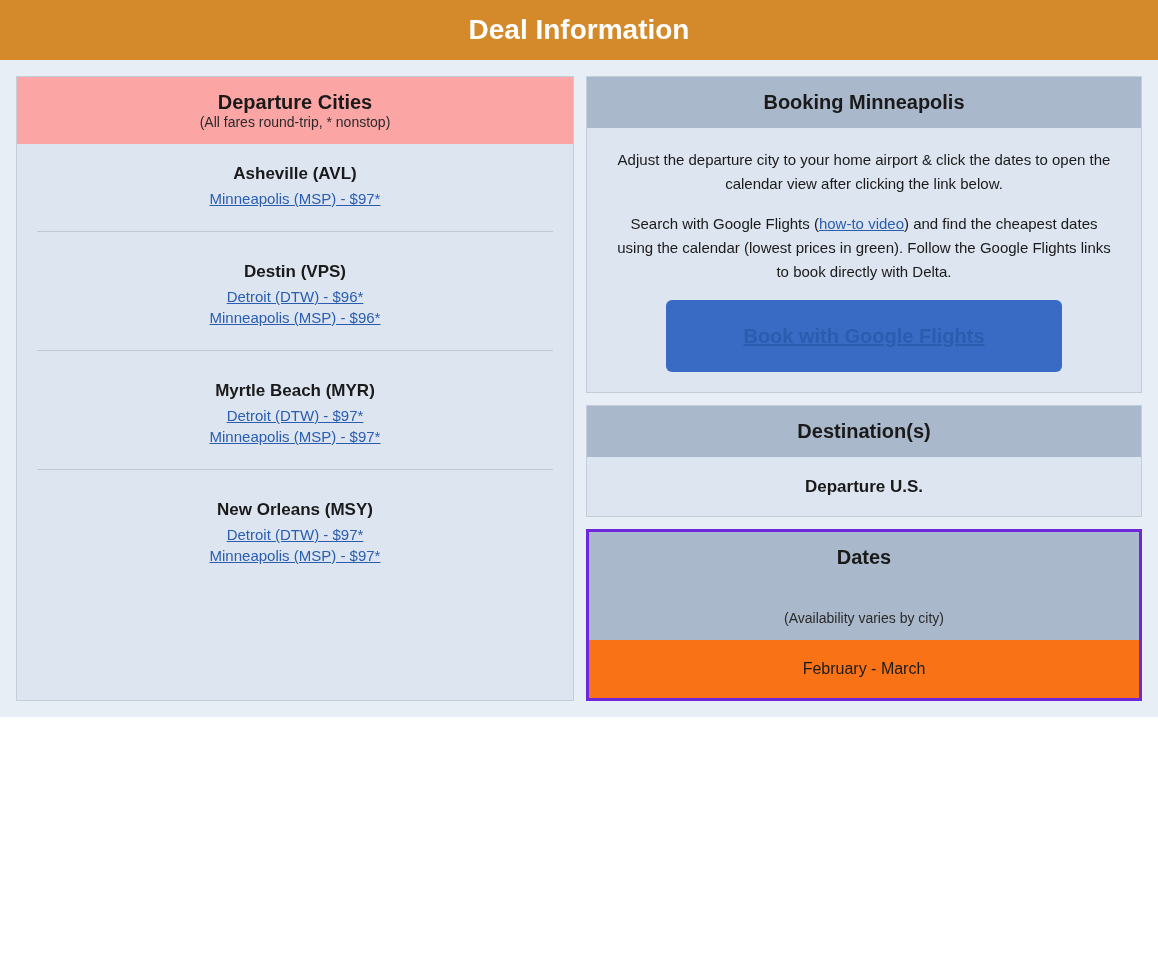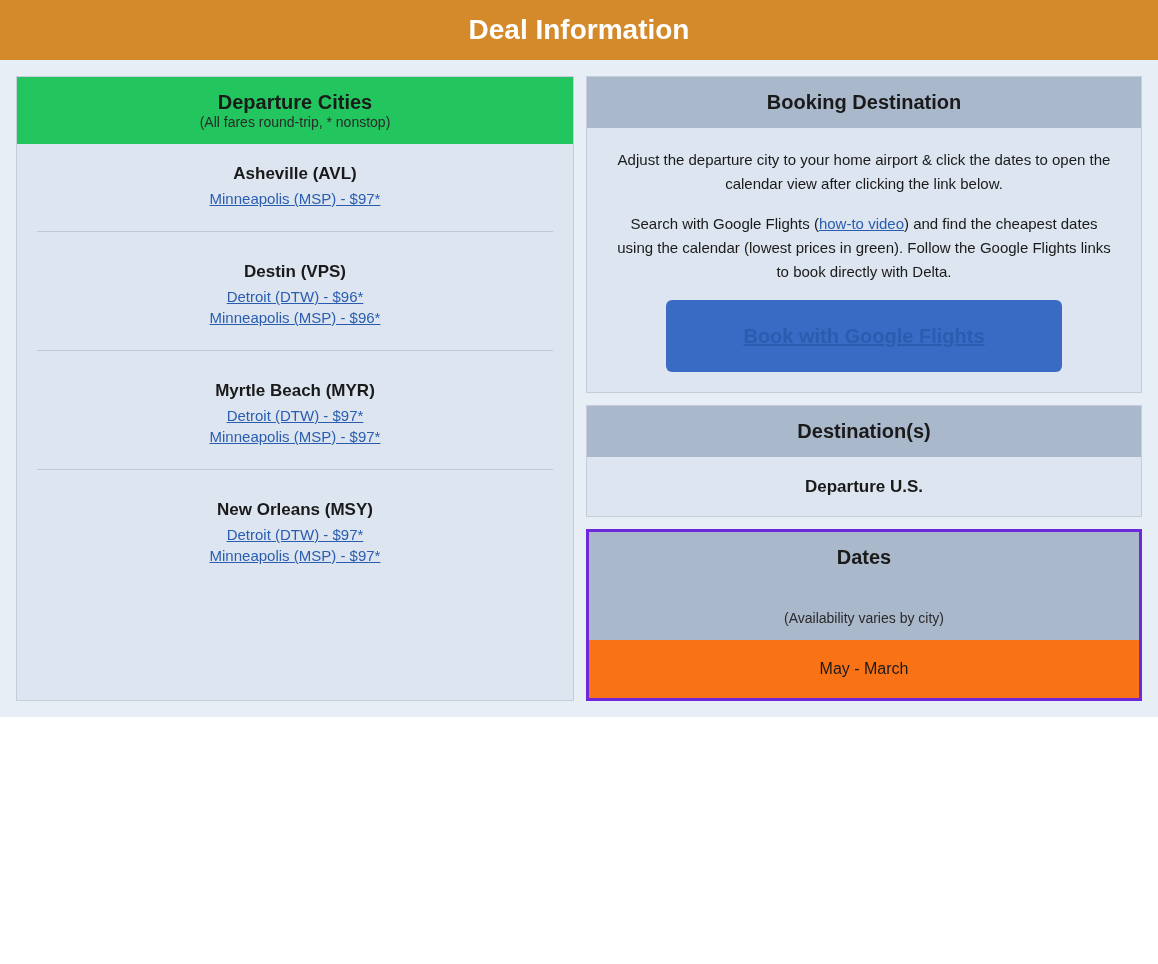--- a/index.html
+++ b/index.html
@@ -31,21 +31,21 @@
 
     
     .left-column {
       flex: 1;
       background: #dde6f0;
       border: 1px solid #c5cdd8;
       margin-right: 12px;
     }
 
     .departure-header {
-      background: #22c55e;
+      background: #fca5a5;
       padding: 14px 20px;
       text-align: center;
     }
     .departure-header .title {
       font-size: 20px;
       font-weight: bold;
       color: #1a1a1a;
     }
     .departure-header .subtitle {
       font-size: 14px;
@@ -197,21 +197,21 @@
           <a href="#">Detroit (DTW) - $97*</a>
           <a href="#">Minneapolis (MSP) - $97*</a>
         </div>
       </div>
   </div>
 
   <div class="right-column">
 
     <div class="booking-instructions-box">
       <div class="box-header">
-        <div class="title">Booking Destination</div>
+        <div class="title">Booking Minneapolis</div>
       </div>
       <div class="box-content">
         <p>Adjust the departure city to your home airport &amp; click the dates to open the calendar view after clicking the link below.</p>
         <p>
           <span>Search with Google Flights (</span><a href="#">how-to video</a><span>) and find the cheapest dates using the calendar (lowest prices in green). Follow the Google Flights links to book directly with Delta.</span>
         </p>
         <a class="book-button" href="#">Book with Google Flights</a>
       </div>
     </div>
 
@@ -223,18 +223,18 @@
         <div class="dest-value">Departure U.S.</div>
       </div>
     </div>
 
     <div class="dates-box">
       <div class="box-header">
         <div class="title">Dates</div>
         <div class="subtitle">(Availability varies by city)</div>
       </div>
       <div class="box-content">
-        <div class="dates-value">May - March</div>
+        <div class="dates-value">February - March</div>
       </div>
     </div>
 
   </div>
 </div>
 
 </body></html>

